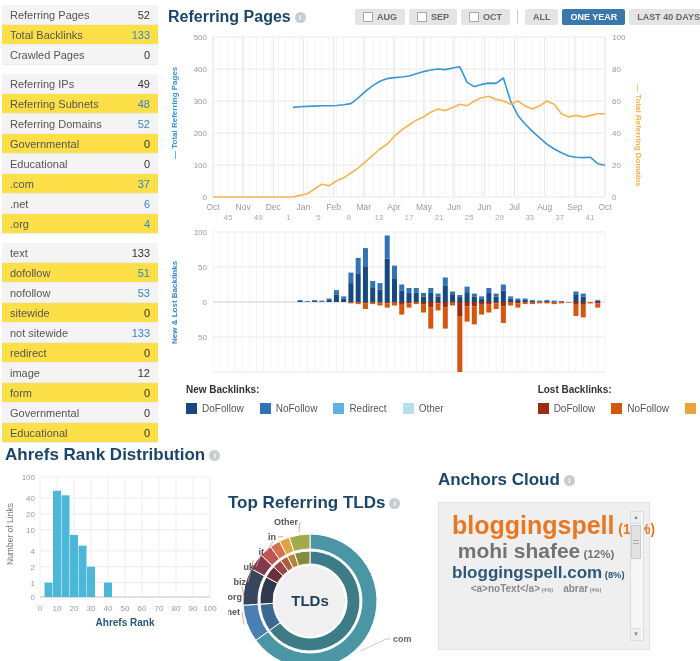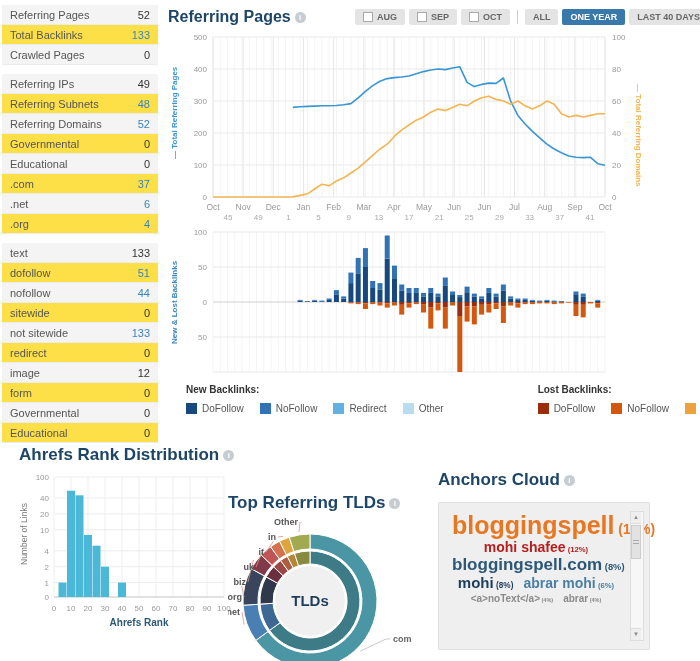--- a/index.html
+++ b/index.html
@@ -30,21 +30,21 @@
   
   .legend{display:flex;margin-top:4px;padding-left:18px;}
   .lg-group{margin-right:28px;}
   .lg-group.lost{margin-left:66px;}
   .lg-title{font-weight:bold;color:#333;font-size:10px;margin-bottom:8px;}
   .lg-items{display:flex;gap:16px;}
   .lg-item{display:flex;align-items:center;gap:5px;color:#555;font-size:10px;}
   .swatch{width:11px;height:11px;display:inline-block;}
   
   .section-title{font-size:17px;font-weight:bold;color:#1d4567;}
-  .col-rank{position:absolute;left:19px;top:445px;width:218px;}
+  .col-rank{position:absolute;left:5px;top:445px;width:218px;}
   .col-tld{position:absolute;left:228px;top:445px;width:207px;margin-top:48px;}
   .col-anchors{position:absolute;left:438px;top:470px;width:212px;}
   .anchors-box{margin-top:12px;background:#efefef;border:1px solid #e3e3e3;height:132px;
                position:relative;padding:8px 24px 6px 8px;text-align:center;}
   .anchor-line{line-height:1.08;margin:1px 0;white-space:nowrap;}
   .anchor-item{font-weight:bold;margin:0 5px;}
   .anchor-pct{font-size:0.55em;font-weight:bold;}
   .scrollbar{position:absolute;right:5px;top:8px;bottom:8px;width:12px;background:#f7f7f7;
              border:1px solid #ddd;}
   .sb-btn{position:absolute;left:0;width:10px;height:11px;background:#eee;color:#888;
@@ -114,21 +114,21 @@
       <div class="stat-row alt">
         <span class="label">text</span>
         <span class="value">133</span>
       </div>
       <div class="stat-row">
         <span class="label">dofollow</span>
         <span class="value link">51</span>
       </div>
       <div class="stat-row alt">
         <span class="label">nofollow</span>
-        <span class="value link">44</span>
+        <span class="value link">53</span>
       </div>
       <div class="stat-row">
         <span class="label">sitewide</span>
         <span class="value">0</span>
       </div>
       <div class="stat-row alt">
         <span class="label">not sitewide</span>
         <span class="value link">133</span>
       </div>
       <div class="stat-row">
@@ -650,23 +650,22 @@
     </svg>
 </div>
 
 <div class="col-anchors">
   <div class="section-title">
     <span>Anchors Cloud</span><span class="info">i</span>
   </div>
   <div class="anchors-box">
     <div id="anchors-content">
         <div class="anchor-line"><span class="anchor-item" style="font-size: 25px; color: rgb(232, 119, 34);"><span>bloggingspell</span><span class="anchor-pct"> (13%)</span></span></div>
-        <div class="anchor-line"><span class="anchor-item" style="font-size: 14px; color: #b91c1c;"><span>mohi shafee</span><span class="anchor-pct"> (12%)</span></span></div>
+        <div class="anchor-line"><span class="anchor-item" style="font-size: 21px; color: #737373;"><span>mohi shafee</span><span class="anchor-pct"> (12%)</span></span></div>
         <div class="anchor-line"><span class="anchor-item" style="font-size: 17px; color: rgb(44, 87, 119);"><span>bloggingspell.com</span><span class="anchor-pct"> (8%)</span></span></div>
-        <div class="anchor-line"><span class="anchor-item" style="font-size: 15px; color: rgb(29, 61, 92);"><span>mohi</span><span class="anchor-pct"> (8%)</span></span><span class="anchor-item" style="font-size: 14px; color: rgb(74, 127, 165);"><span>abrar mohi</span><span class="anchor-pct"> (6%)</span></span></div>
         <div class="anchor-line"><span class="anchor-item" style="font-size: 10px; color: rgb(138, 138, 138);"><span>&lt;a&gt;noText&lt;/a&gt;</span><span class="anchor-pct"> (4%)</span></span><span class="anchor-item" style="font-size: 10px; color: rgb(138, 138, 138);"><span>abrar</span><span class="anchor-pct"> (4%)</span></span></div>
       </div>
     <div class="scrollbar">
       <div class="sb-btn sb-up">▲</div>
       <div class="sb-thumb">
           <div class="sb-grip"></div>
         </div>
       <div class="sb-btn sb-down">▼</div>
     </div>
   </div>

